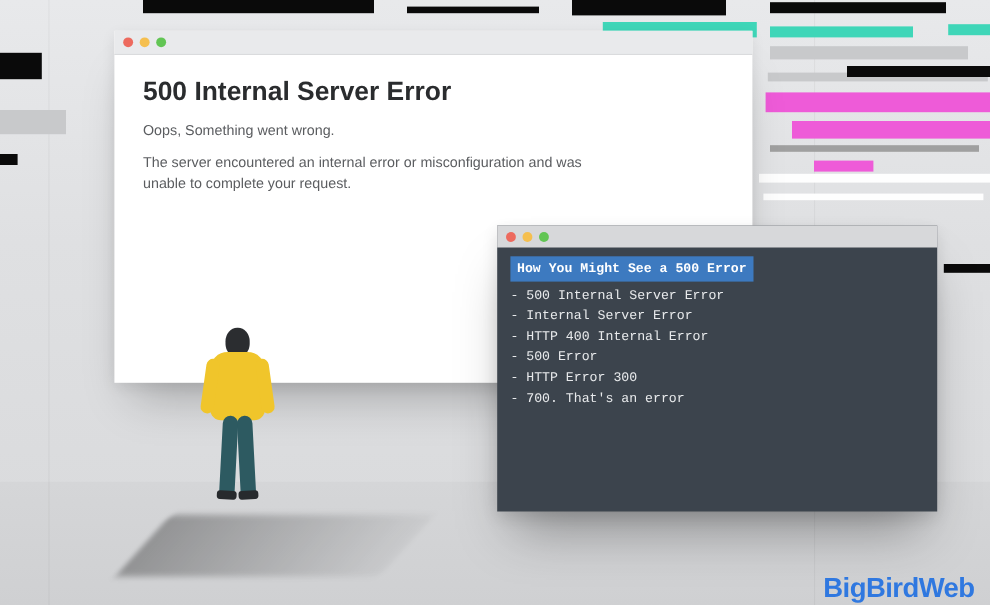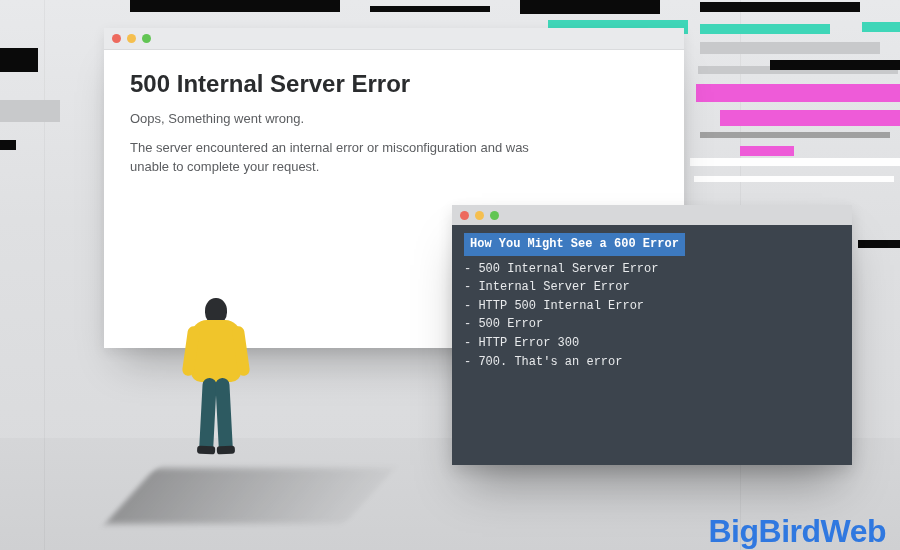--- a/index.html
+++ b/index.html
@@ -79,21 +79,21 @@
     position: absolute; left: 130px; top: 468px; width: 240px; height: 56px;
     background: linear-gradient(90deg, rgba(0,0,0,0.30), rgba(0,0,0,0.04));
     transform: skewX(-42deg);
     filter: blur(3px);
     border-radius: 4px;
   }
 
   
   .brand {
     position: absolute; right: 14px; bottom: 0px;
-    font-family: Arial, sans-serif; font-weight: 800; font-size: 32px;
+    font-family: Arial, sans-serif; font-weight: 800; font-size: 25px;
     letter-spacing: -0.5px; color: #2f78e0; text-align: right;
   }
 
   
   .floor { position: absolute; left: 0; top: 438px; width: 900px; height: 112px; background: linear-gradient(180deg,#d5d6d8,#cfd0d2); }
   .vline { position: absolute; width: 1px; background: rgba(0,0,0,0.04); }
 </style>
 </head>
 <body>
 
@@ -138,25 +138,25 @@
   </div>
 </div>
 
 <div class="terminal">
   <div class="term-bar">
     <span class="dot d-red"></span>
     <span class="dot d-yel"></span>
     <span class="dot d-grn"></span>
   </div>
   <div class="term-body">
-    <div class="term-title">How You Might See a 600 Error</div>
+    <div class="term-title">How You Might See a 500 Error</div>
     <ul>
       <li>500 Internal Server Error</li>
       <li>Internal Server Error</li>
-      <li>HTTP 500 Internal Error</li>
+      <li>HTTP 400 Internal Error</li>
       <li>500 Error</li>
       <li>HTTP Error 300</li>
       <li>700. That's an error</li>
     </ul>
   </div>
 </div>
 
 <div class="shadow"></div>
 <div class="person">
   <div class="head"></div>

